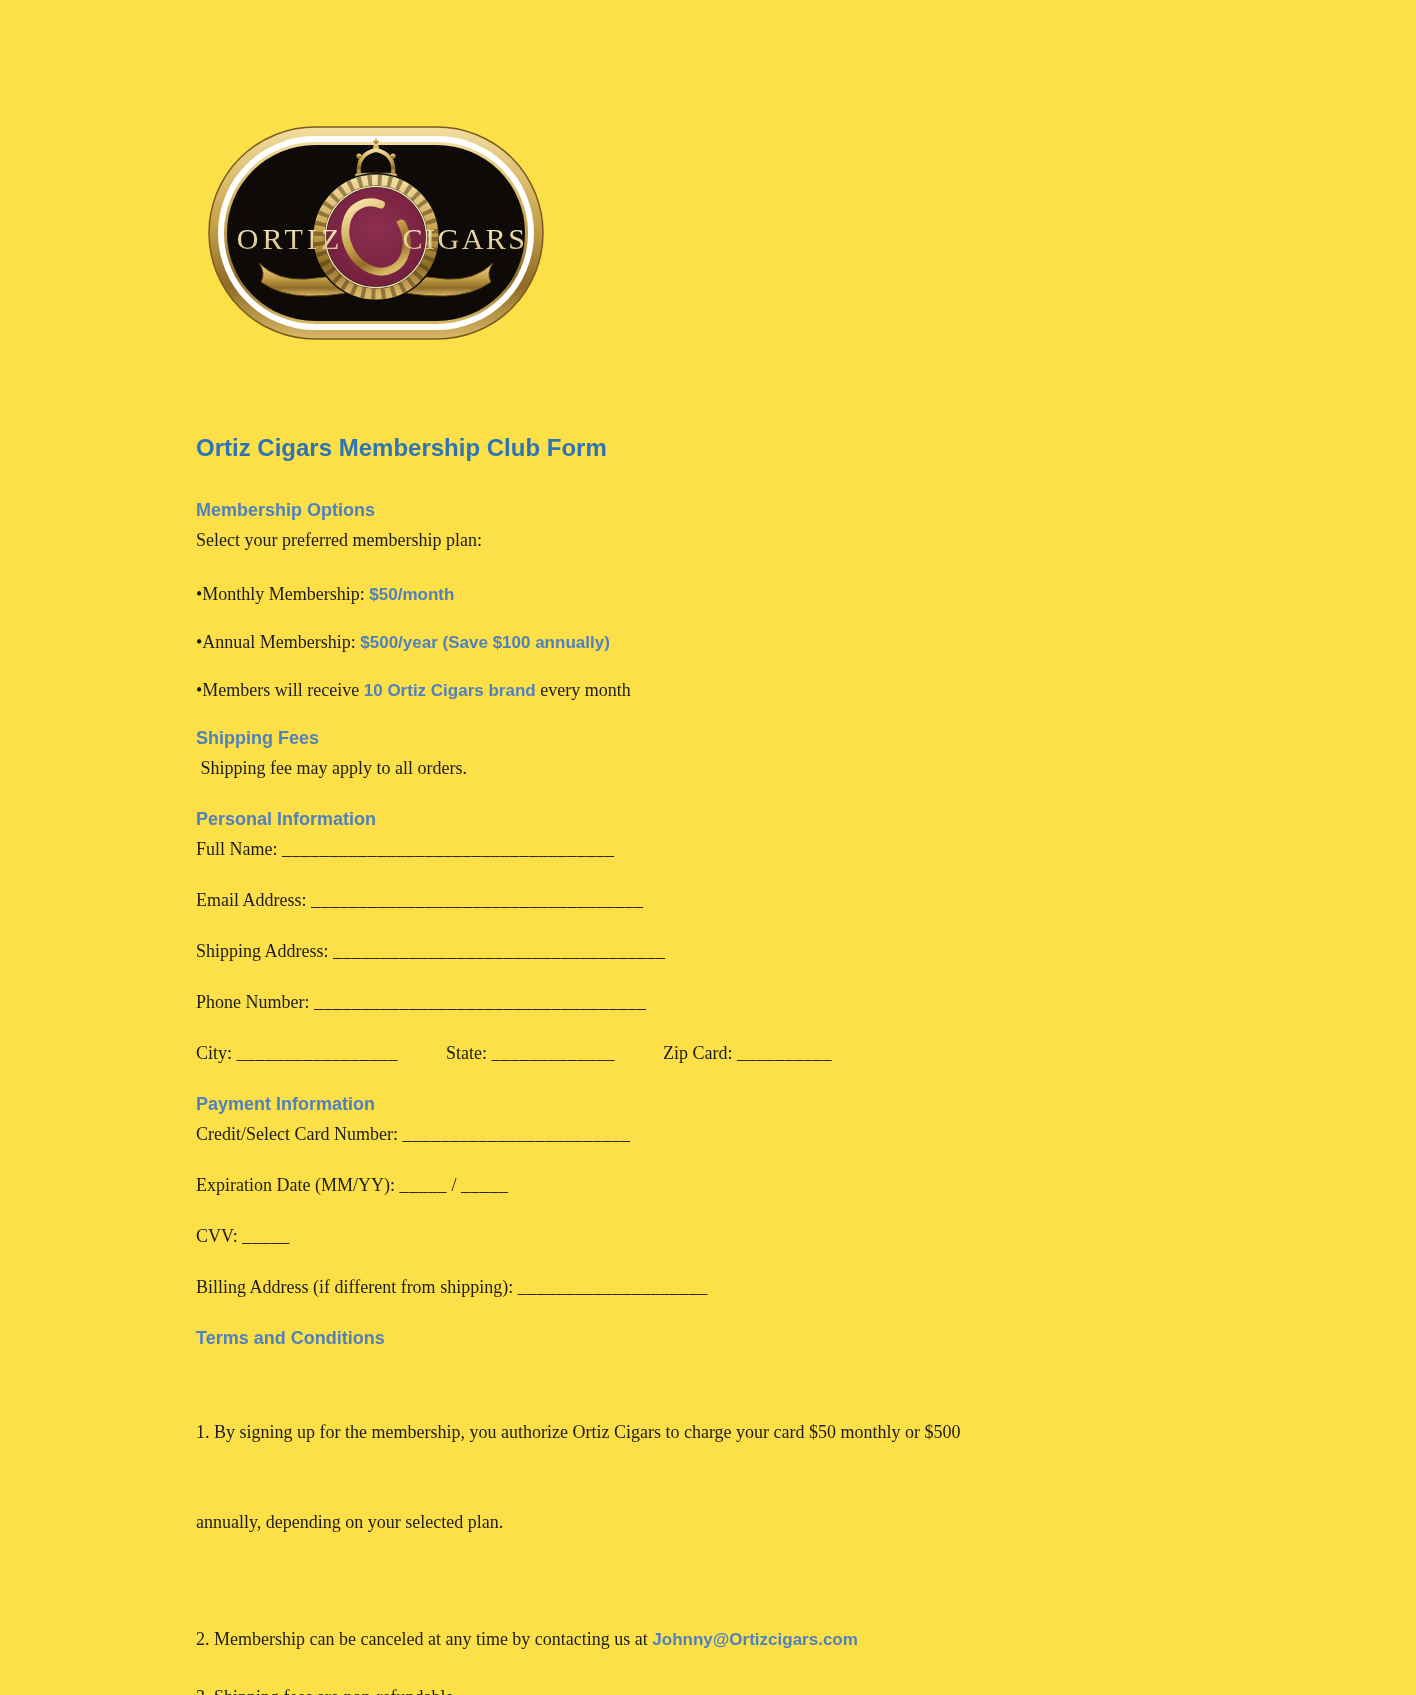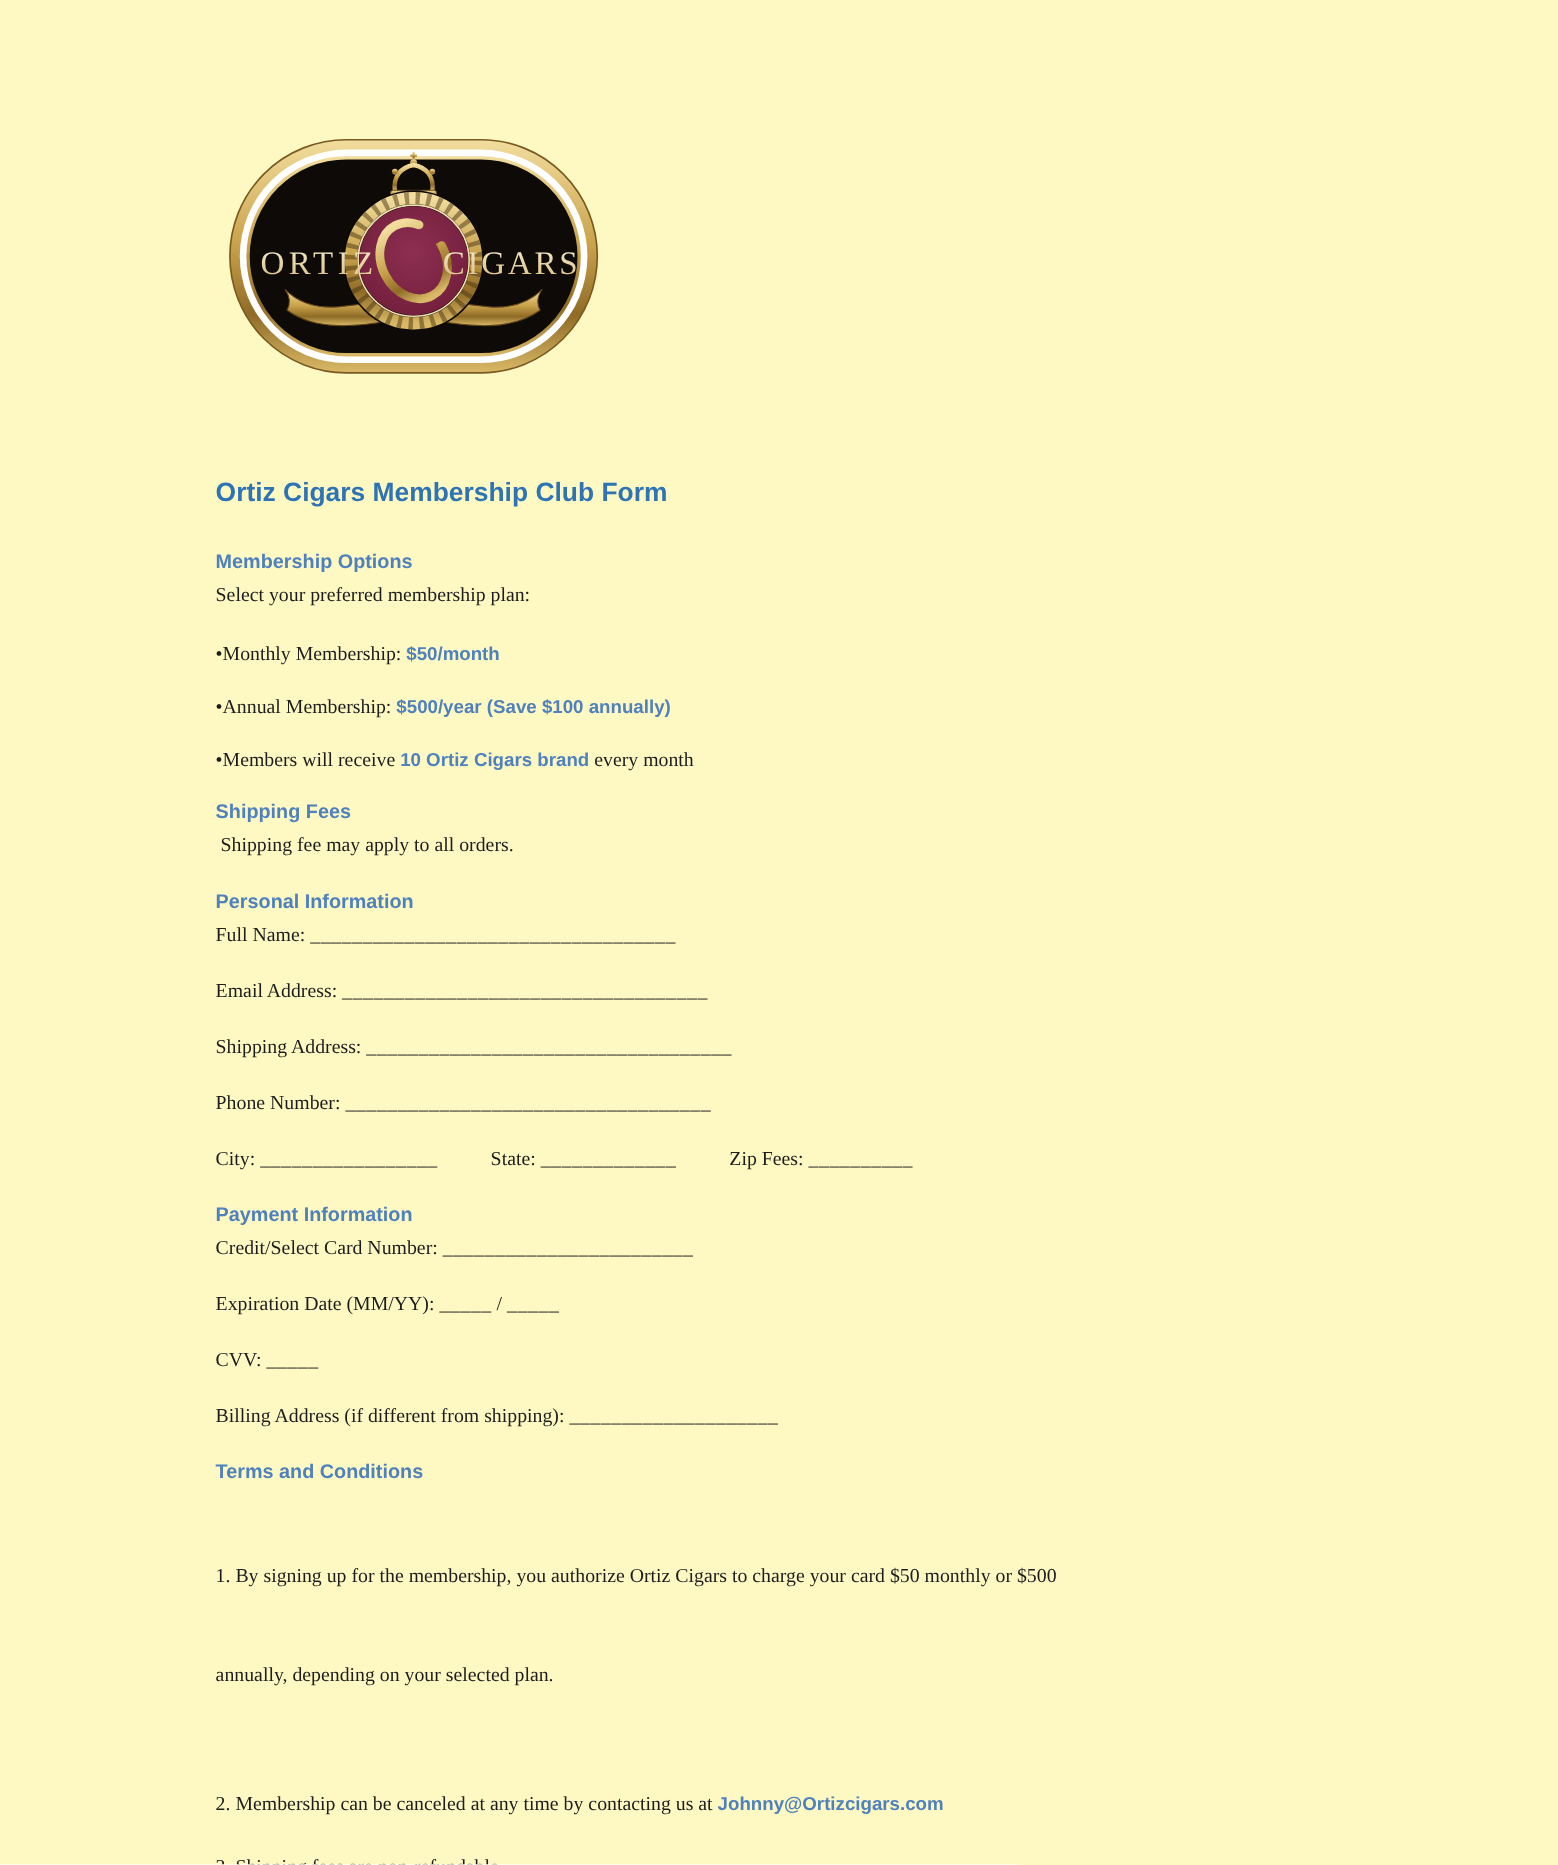--- a/index.html
+++ b/index.html
@@ -6,21 +6,21 @@
     --title-blue: #2E74B5;
     --accent-blue: #4F81BD;
     --body-text: #1d1d1d;
   }
   * { box-sizing: border-box; }
   html, body { margin: 0; padding: 0; background: #ffffff; }
   .page {
     position: relative;
     width: 1416px;
     height: 1695px;
-    background: #fef9c3;
+    background: #fde047;
     overflow: hidden;
     font-family: "Liberation Serif", serif;
     color: var(--body-text, #1d1d1d);
   }
   .content { padding: 0 170px 0 196px; }
 
   .logo-wrap { margin: 125px 0 0 11px; width: 338px; height: 216px; }
 
   .title {
     font-family: "Liberation Sans", sans-serif;
@@ -149,21 +149,21 @@
     <h2 class="sec">Personal Information</h2>
 
     <p class="p"><span>Full Name: </span><span class="blank">___________________________________</span></p>
 
     <p class="p"><span>Email Address: </span><span class="blank">___________________________________</span></p>
 
     <p class="p"><span>Shipping Address: </span><span class="blank">___________________________________</span></p>
 
     <p class="p"><span>Phone Number: </span><span class="blank">___________________________________</span></p>
 
-    <p class="p"><span class="pair"><span>City: </span><span class="blank">_________________</span></span><span class="pair"><span>State: </span><span class="blank">_____________</span></span><span class="pair"><span>Zip Fees: </span><span class="blank">__________</span></span></p>
+    <p class="p"><span class="pair"><span>City: </span><span class="blank">_________________</span></span><span class="pair"><span>State: </span><span class="blank">_____________</span></span><span class="pair"><span>Zip Card: </span><span class="blank">__________</span></span></p>
 
     <h2 class="sec">Payment Information</h2>
 
     <p class="p"><span>Credit/Select Card Number: </span><span class="blank">________________________</span></p>
 
     <p class="p"><span>Expiration Date (MM/YY): </span><span class="blank">_____</span><span> / </span><span class="blank">_____</span></p>
 
     <p class="p"><span>CVV: </span><span class="blank">_____</span></p>
 
     <p class="p"><span>Billing Address (if different from shipping): </span><span class="blank">____________________</span></p>

